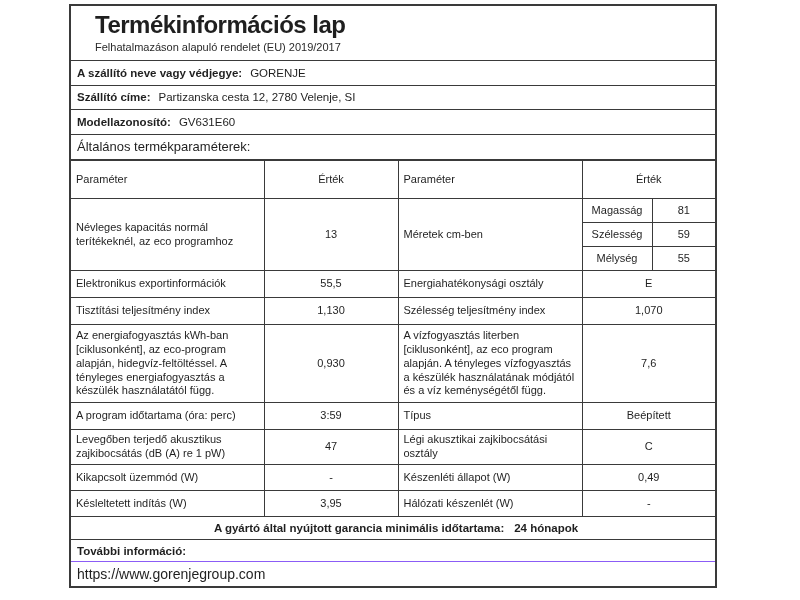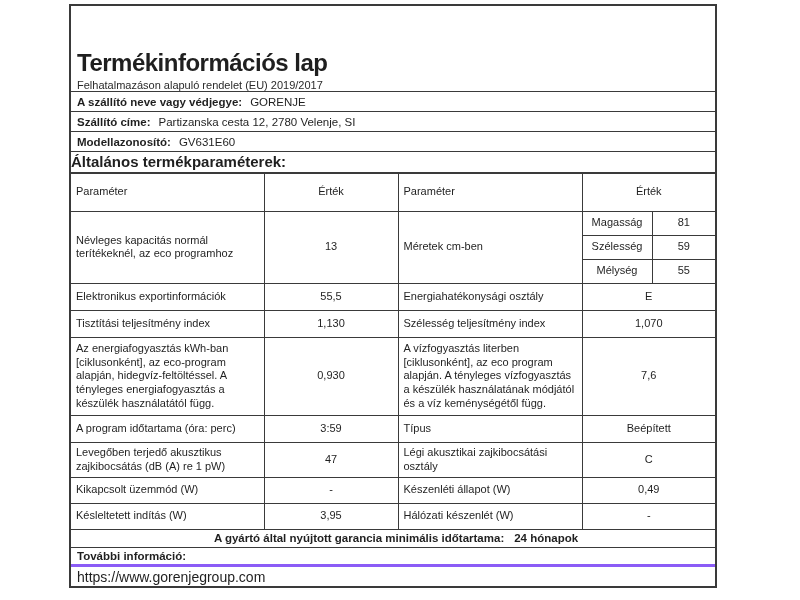--- a/index.html
+++ b/index.html
@@ -1,46 +1,46 @@
 <!DOCTYPE html>
 <html><head>
 <meta charset="utf-8">
 <style>
   * { margin:0; padding:0; box-sizing:border-box; }
   html,body { width:800px; height:600px; background:#ffffff;
     font-family:"Liberation Sans", sans-serif; color:#1f1f1f; }
   .sheet { position:absolute; left:69px; top:4px; width:648px; height:584px;
     border:2px solid #3a3a3a; background:#fff; display:flex; flex-direction:column; }
 
-  .title-block { height:58px; border-bottom:1px solid #3a3a3a; padding:6px 0 0 6px;margin-top:38px; }
+  .title-block { height:58px; border-bottom:1px solid #3a3a3a; padding:6px 0 0 24px; }
   .page-title { font-size:24px; font-weight:bold; letter-spacing:-0.5px; line-height:1.1; }
   .subtitle { font-size:11px; margin-top:3px; color:#2a2a2a; }
 
   .info-row { height:26px; border-bottom:1px solid #3a3a3a; display:flex;
     align-items:center; padding-left:6px; font-size:11.5px; }
   .info-row .lbl { font-weight:bold; }
   .info-row .val { margin-left:8px; }
 
   .section-row { height:27px; border-bottom:1px solid #3a3a3a; display:flex;
-    align-items:center; font-size:15px; font-weight:bold; }
+    align-items:center; padding-left:6px; font-size:13px; font-weight:normal; }
 
   table.params { width:100%; border-collapse:collapse; table-layout:fixed; font-size:11px; }
   table.params td { border:1px solid #3a3a3a; padding:2px 5px; vertical-align:middle;
     line-height:1.25; overflow:hidden; }
   table.params tr > td:first-child { border-left:none; }
   table.params tr > td:last-child { border-right:none; }
   td.center { text-align:center; }
   tr.hdr td { height:38px; }
   tr.sub td { height:24px; }
 
   .footer-row { border-bottom:1px solid #3a3a3a; display:flex; align-items:center;
     padding-left:6px; font-size:11.5px; }
   .warranty { height:24px; font-weight:bold;justify-content:center; }
   .warranty .val { margin-left:10px; font-weight:bold; }
-  .more-info { height:24px; font-weight:bold; border-bottom:3px solid #8b5cf6; }
+  .more-info { height:24px; font-weight:bold; border-bottom:1px solid #8b5cf6; }
   .url-row { height:25px; border-bottom:none; }
   .url-row a { color:#1f1f1f; text-decoration:none; font-size:14px; }
 </style>
 </head>
 <body>
 
 <div class="sheet">
 
   <div class="title-block">
     <div class="page-title">Termékinformációs lap</div>

